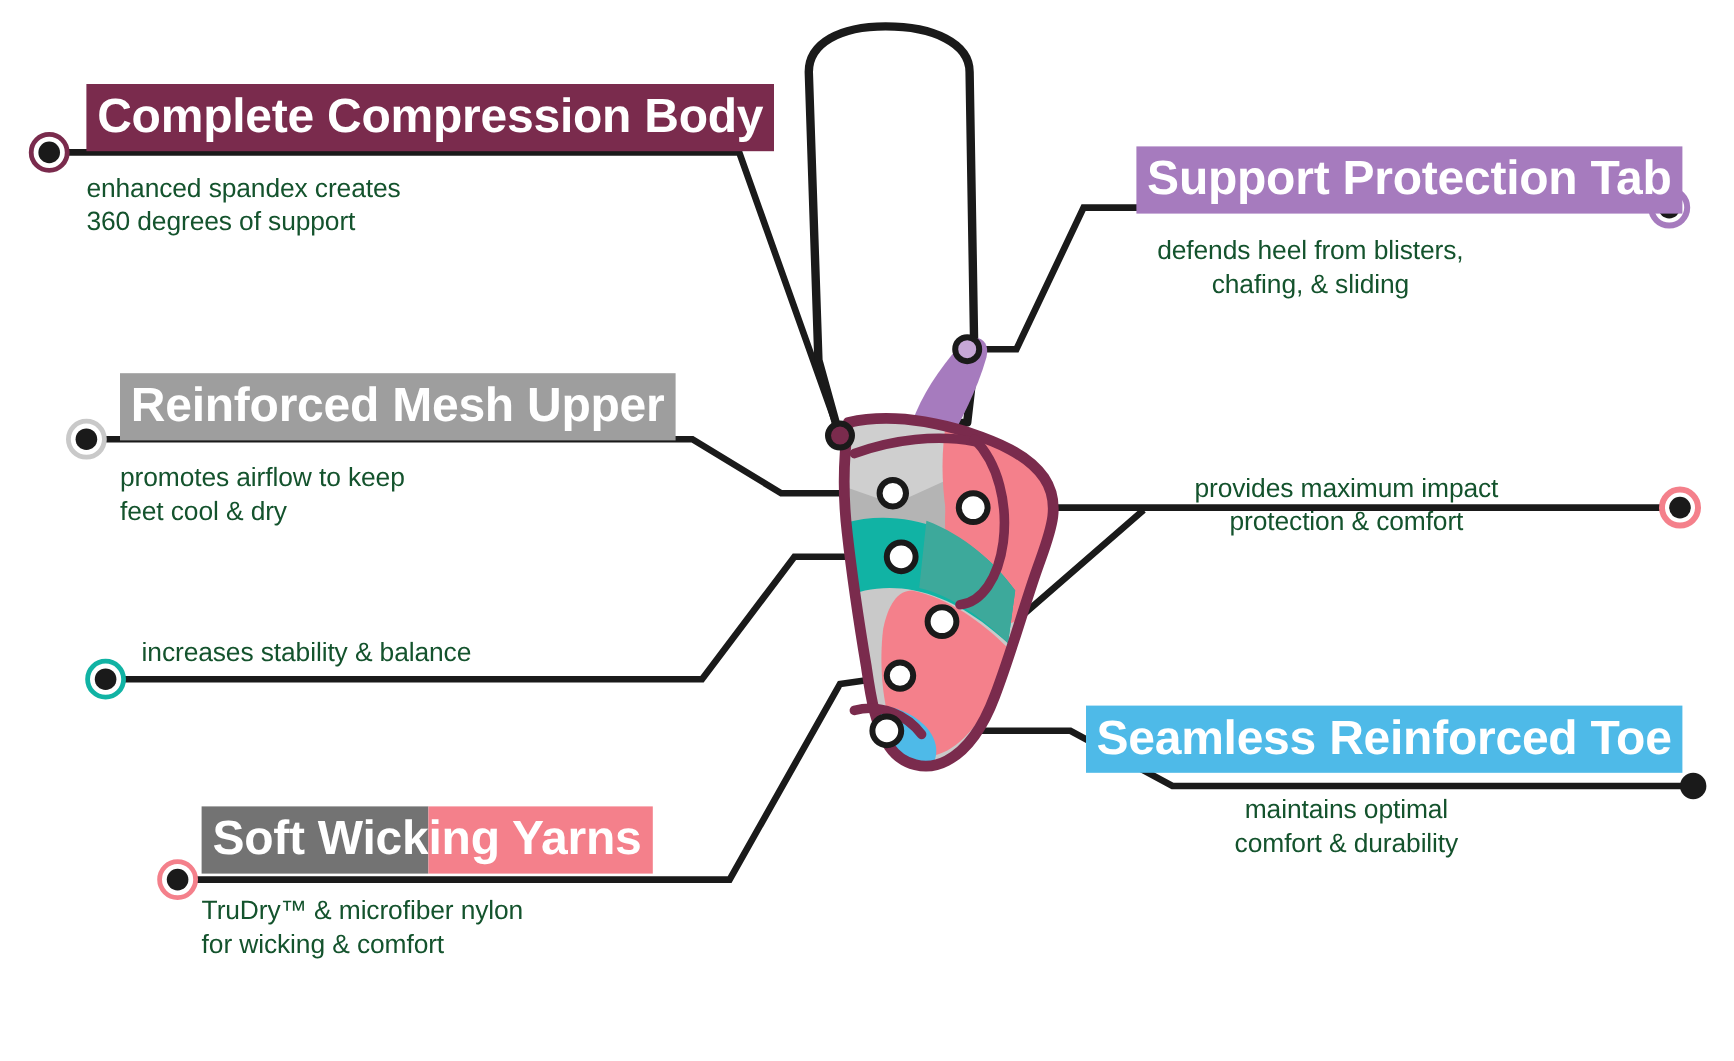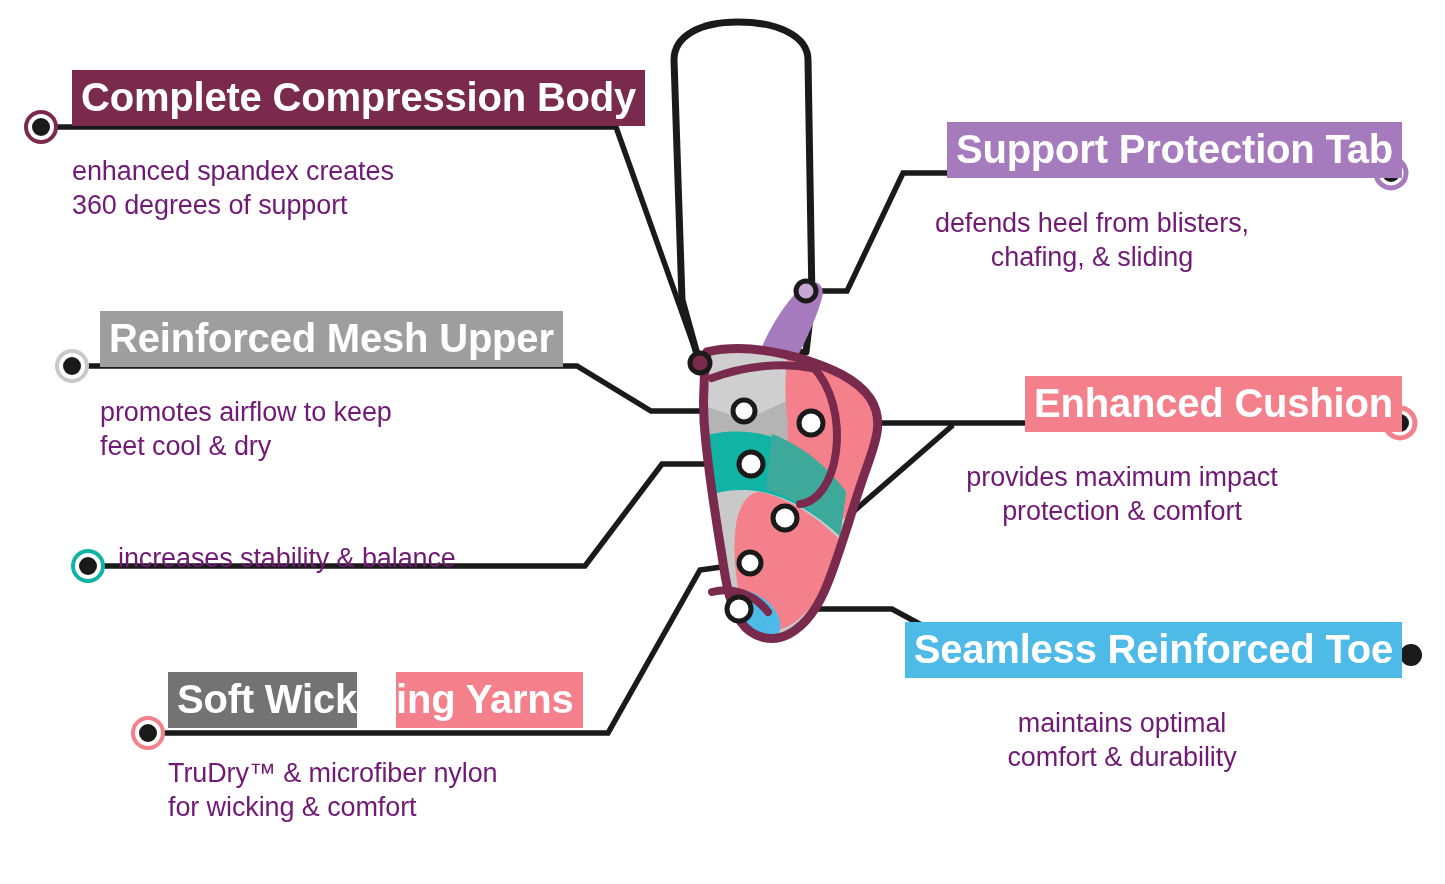--- a/index.html
+++ b/index.html
@@ -21,45 +21,45 @@
     font-weight:700;
     font-size:40px;
     line-height:1;
     padding:7px 9px 9px 9px;
     letter-spacing:-0.2px;
     white-space:nowrap;
   }
   .chip.split{padding:0;background:none;}
   .chip.split .seg{display:inline-block;padding:7px 0 9px 0;}
   .chip.split .seg.first{padding-left:9px;}
-  .chip.split .seg.last{padding-right:9px;margin-left:39px;}
+  .chip.split .seg.last{padding-right:9px;}
 
   .desc{
-    font-size:27px;
+    font-size:22px;
     line-height:1.27;
-    color:#701a75;
+    color:#14532d;
     white-space:pre-line;
-    margin-top:28px;
+    margin-top:17px;
     letter-spacing:-0.1px;
   }
   .left .chip{margin-left:0;}
   .right{text-align:right;}
   .left  .desc{text-align:left;}
   .right .desc{text-align:center;}
 
   
   #c-compression{left:72px;  top:70px;  width:600px;}
   #c-mesh       {left:100px; top:311px; width:560px;}
   #c-arch       {left:118px; top:513px; width:540px;}
   #c-yarns      {left:168px; top:672px; width:540px;}
 
   
   #c-achilles{right:43px;  top:122px; width:620px;}
   #c-cushion {right:43px;  top:376px; width:560px;}
-  #c-toe     {right:43px;  top:622px; width:560px;}
+  #c-toe     {right:43px;  top:588px; width:560px;}
 </style>
 </head>
 <body>
 
 <div id="stage">
 
   <svg id="art" viewBox="0 0 1445 884">
     <defs>
       <clipPath id="footClip">
         <path d="M707,352
@@ -239,21 +239,20 @@
 for wicking &amp; comfort</div>
   </div>
 
   <div class="callout right" id="c-achilles">
     <span class="chip" style="background-color: rgb(166, 123, 190);">Support Protection Tab</span>
     <div class="desc">defends heel from blisters,
 chafing, &amp; sliding</div>
   </div>
 
   <div class="callout right" id="c-cushion">
-    <span class="chip" style="background-color: rgb(244, 128, 139);">Enhanced Cushion</span>
     <div class="desc">provides maximum impact
 protection &amp; comfort</div>
   </div>
 
   <div class="callout right" id="c-toe">
     <span class="chip" style="background-color: rgb(78, 186, 232);">Seamless Reinforced Toe</span>
     <div class="desc">maintains optimal
 comfort &amp; durability</div>
   </div>
 

